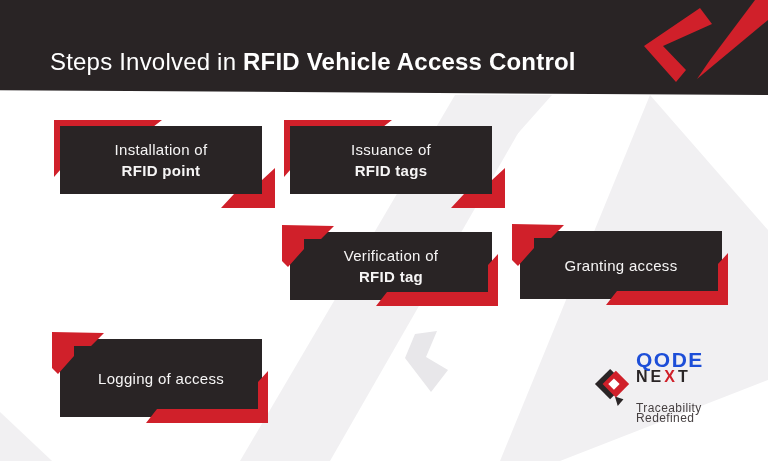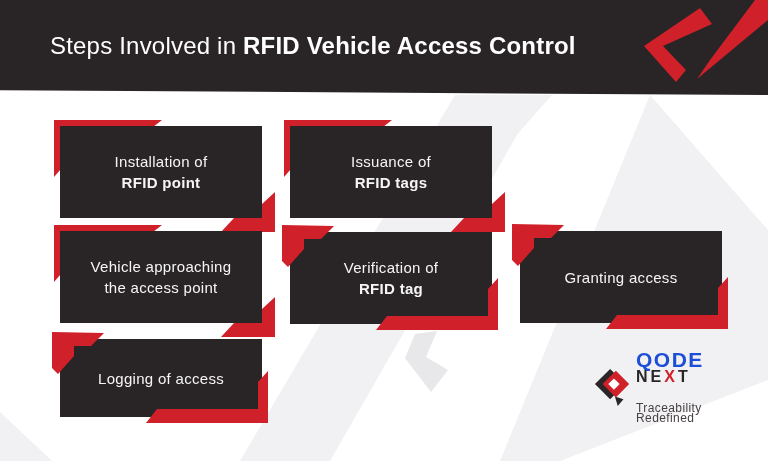--- a/index.html
+++ b/index.html
@@ -18,28 +18,28 @@
   }
   
   .watermark{position:absolute;inset:0;z-index:0;}
   
   .header{
     position:absolute;left:0;top:0;width:768px;height:95px;
     background:var(--dark);z-index:3;
     clip-path:polygon(0 0,100% 0,100% 100%,0 95%);
   }
   .title{
-    position:absolute;left:50px;top:32px;
+    position:absolute;left:50px;top:48px;
     color:#fff;font-size:24px;white-space:nowrap;letter-spacing:.2px;
   }
   .title .t-reg{font-weight:400;}
   .title .t-bold{font-weight:700;}
   .header-decor{position:absolute;right:0;top:0;width:175px;height:95px;}
   
-  .card{position:absolute;width:202px;height:92px;z-index:2;}
+  .card{position:absolute;width:202px;height:68px;z-index:2;}
   .c1{left:60px;top:126px;}
   .c2{left:290px;top:126px;border-radius:32px;}
   .c3{left:520px;top:124px;}
   .c4{left:60px;top:231px;}
   .c5{left:290px;top:232px;text-decoration:underline;}
   .c6{left:520px;top:231px;}
   .c7{left:60px;top:339px;height:78px;}
   .card-body{
     position:absolute;inset:0;background:var(--dark);z-index:2;
     display:flex;flex-direction:column;align-items:center;justify-content:center;
@@ -116,32 +116,20 @@
     <div class="card-body">
       <span class="line1">Issuance of</span>
       <span class="line2" style="font-weight: 700;">RFID tags</span>
     </div>
     <svg class="dec dec-a-br" viewBox="0 0 62 48">
         <polygon points="21,34 8,48 62,48 62,8 49,20 49,34"></polygon>
       </svg>
   </div>
 
 
-  <div class="card c4">
-    <svg class="dec dec-a-tl" viewBox="0 0 112 60">
-        <polygon points="0,0 108,0 99,7 7,7 7,49 0,57"></polygon>
-      </svg>
-    <div class="card-body">
-      <span class="line1">Vehicle approaching</span>
-      <span class="line2">the access point</span>
-    </div>
-    <svg class="dec dec-a-br" viewBox="0 0 62 48">
-        <polygon points="21,34 8,48 62,48 62,8 49,20 49,34"></polygon>
-      </svg>
-  </div>
 
   <div class="card c5">
     <svg class="dec dec-b-tl" viewBox="0 0 56 44">
         <polygon points="0,0 52,1 39,14 22,14 22,24 6,42 0,36"></polygon>
       </svg>
     <div class="card-body">
       <span class="line1">Verification of</span>
       <span class="line2" style="font-weight: 700;">RFID tag</span>
     </div>
     <svg class="dec dec-b-br" viewBox="0 0 130 60">

